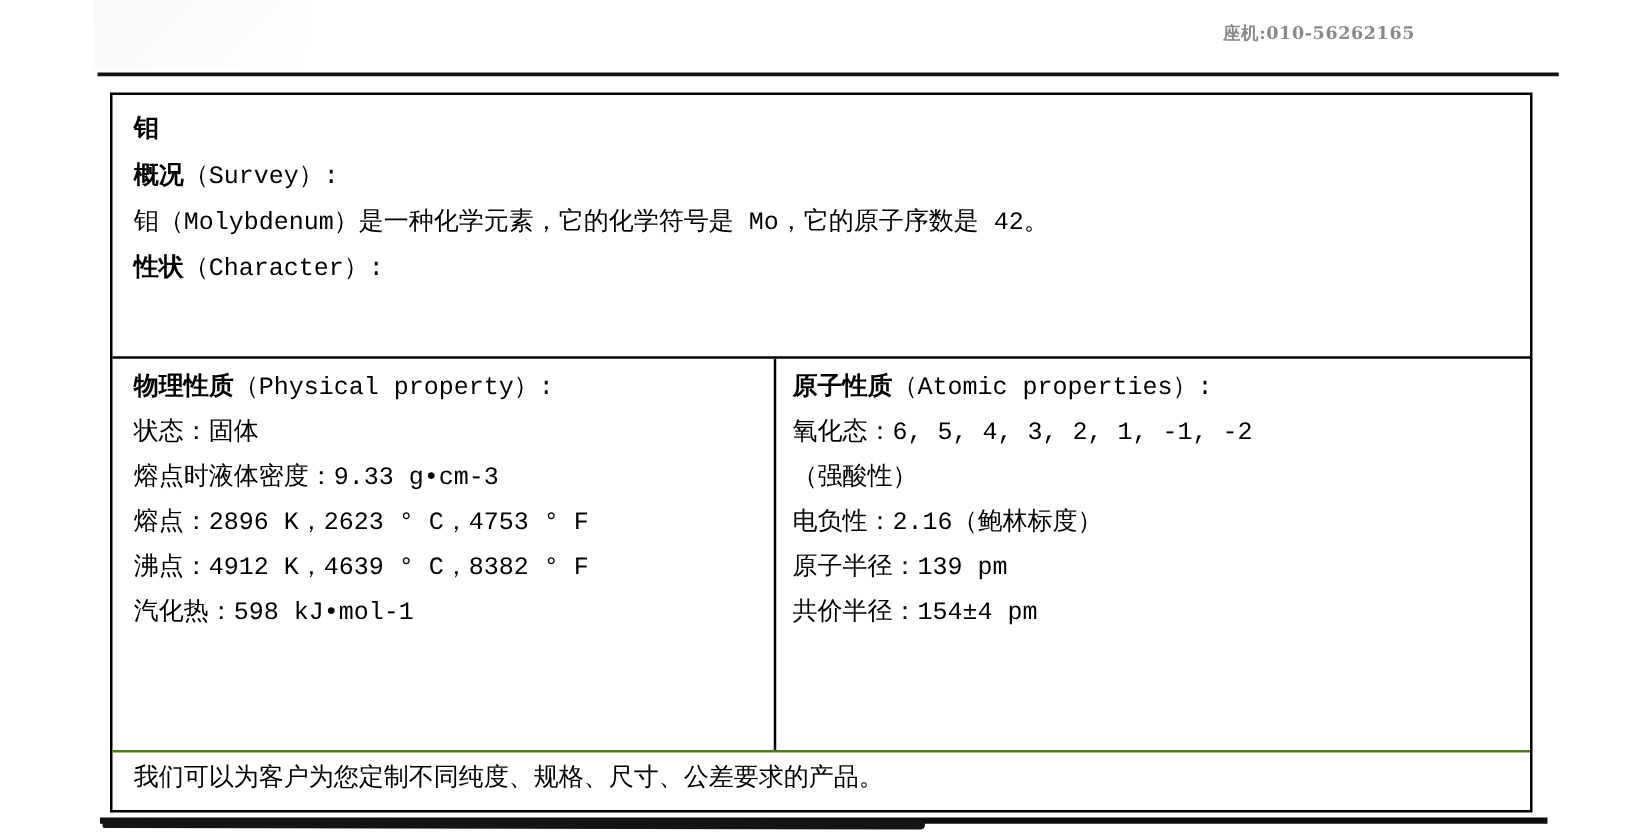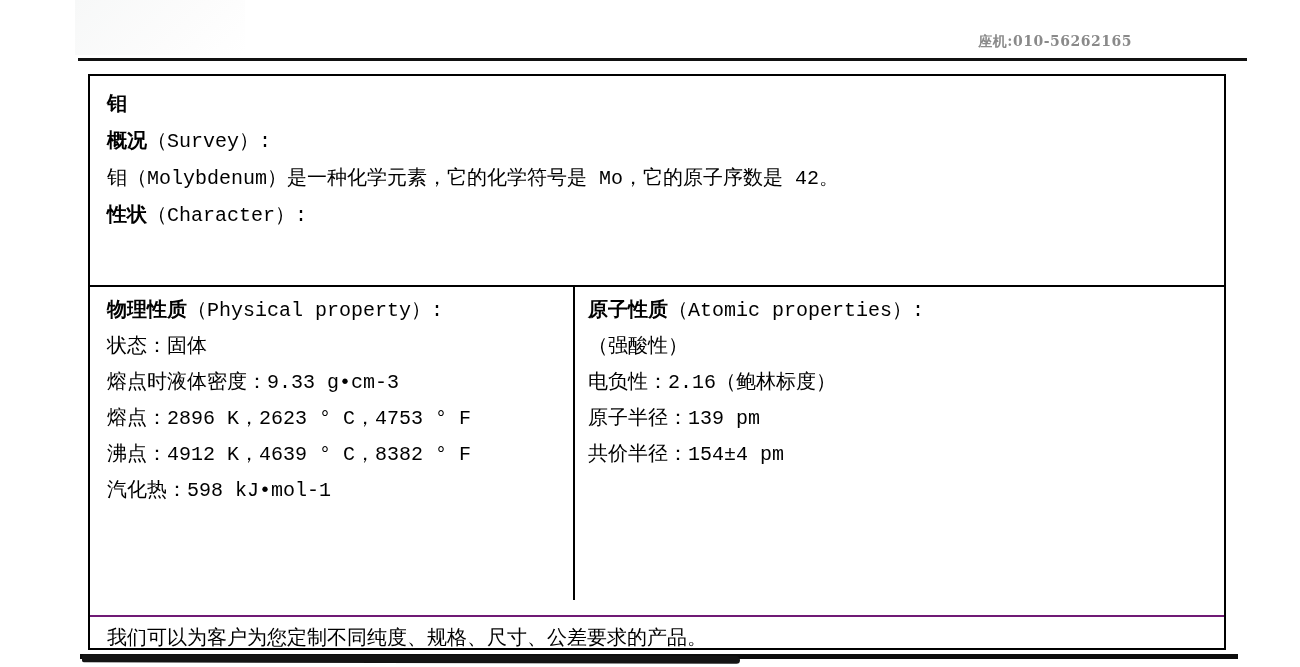--- a/index.html
+++ b/index.html
@@ -20,21 +20,21 @@
   .logo-placeholder {
     position: absolute;
     left: 75px;
     top: 0;
     width: 170px;
     height: 55px;
     background: linear-gradient(135deg, #f7f8f8 0%, #fcfcfc 60%, #ffffff 100%);
   }
   .header-contacts {
     position: absolute;
-    top: 33px;
+    top: 18px;
     right: 168px;
     display: flex;
     gap: 16px;
     font-family: "DejaVu Serif", "Liberation Serif", serif;
     font-size: 14px;
     font-weight: bold;
     color: #8a8a8a;
     letter-spacing: 0.5px;
     white-space: nowrap;
   }
@@ -70,41 +70,40 @@
   }
   b.zh-bold { font-weight: bold; }
 
   .section-properties {
     display: flex;
     height: 315px;
     box-sizing: border-box;
     border-top: 2px solid #000000;
   }
   .col-physical {
-    width: 483px;
+    width: 529px;
     box-sizing: border-box;
     padding: 6px 10px 0 17px;
   }
   .col-atomic {
     flex: 1;
     box-sizing: border-box;
     border-left: 2px solid #000000;
     padding: 6px 10px 0 13px;
   }
   .section-properties .line {
     line-height: 36px;
     white-space: nowrap;
   }
 
   .section-footnote {
     box-sizing: border-box;
-    border-top: 2px solid #701a75;
+    border-top: 2px solid #4d7c0f;
     height: 44px;
     padding: 6px 16px 0 17px;
-    margin-top: 15px;
   }
   .section-footnote .line {
     line-height: 32px;
     white-space: nowrap;
   }
 
   
   .bottom-rule {
     position: absolute;
     left: 80px;
@@ -160,20 +159,21 @@
       <div class="line">熔点时液体密度：9.33 g•cm-3</div>
       <div class="line">熔点：2896 K，2623 ° C，4753 ° F</div>
       <div class="line">沸点：4912 K，4639 ° C，8382 ° F</div>
       <div class="line">汽化热：598 kJ•mol-1</div>
     </div>
 
     <div class="col-atomic">
       <div class="line">
         <b class="zh-bold">原子性质</b><span>（Atomic properties）:</span>
       </div>
+      <div class="line">氧化态：6, 5, 4, 3, 2, 1, -1, -2</div>
       <div class="line">（强酸性）</div>
       <div class="line">电负性：2.16（鲍林标度）</div>
       <div class="line">原子半径：139 pm</div>
       <div class="line">共价半径：154±4 pm</div>
     </div>
 
   </div>
 
   <div class="section-footnote">
     <div class="line">我们可以为客户为您定制不同纯度、规格、尺寸、公差要求的产品。</div>

